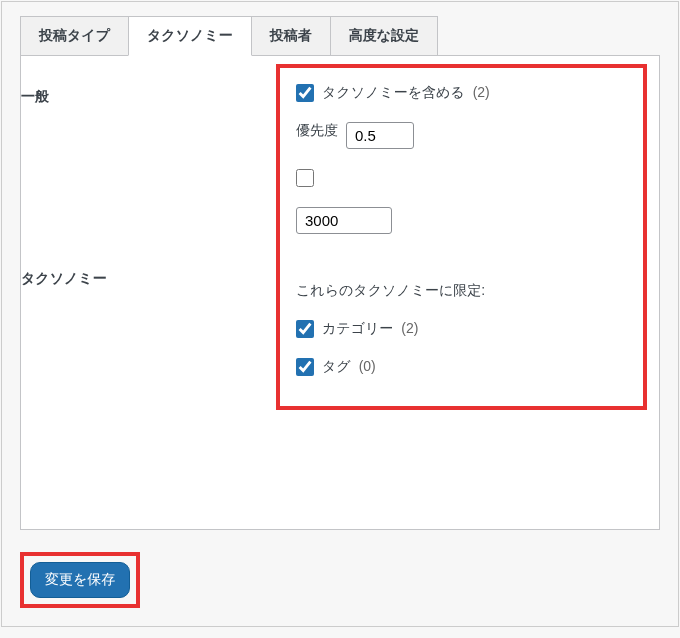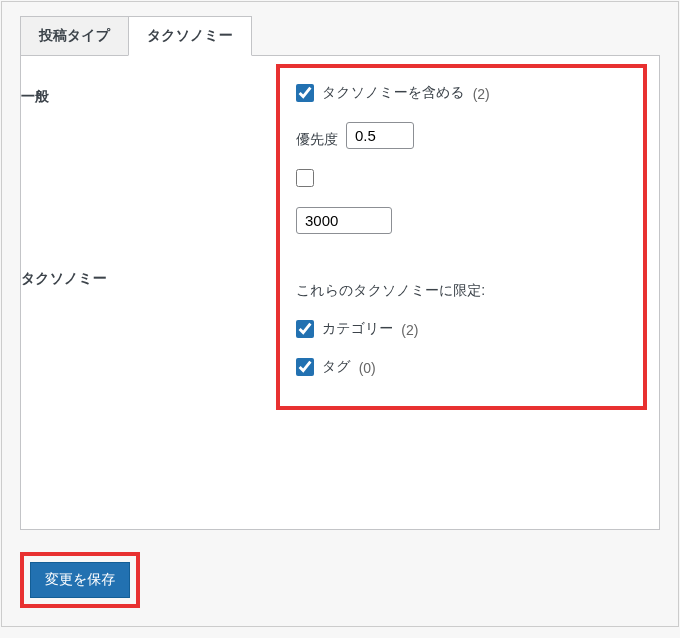--- a/index.html
+++ b/index.html
@@ -59,21 +59,21 @@
   position: relative;
 }
 .highlight-box {
   border: 4px solid #e83131;
   margin-top: 8px;
   padding: 16px 16px 30px 16px;
 }
 .field {
   margin-bottom: 20px;
   display: flex;
-  align-items: flex-end;
+  align-items: flex-start;
   gap: 8px;
 }
 .field.section-start { margin-top: 48px; }
 .field.last { margin-bottom: 0; }
 .field-label { color: #3c434a; }
 input[type="checkbox"] {
   width: 18px;
   height: 18px;
   accent-color: #2271b1;
   cursor: pointer;
@@ -94,31 +94,33 @@
   border: 4px solid #e83131;
   padding: 6px;
 }
 button.primary {
   background: #2271b1;
   border: 1px solid #135e96;
   color: #fff;
   padding: 8px 14px;
   font-size: 14px;
   cursor: pointer;
-  border-radius: 0;
+  border-radius: 10px;
 }
 </style>
 </head>
 <body>
 
 <div class="outer">
 
   <div class="tabs">
     <div class="tab">投稿タイプ</div>
     <div class="tab active">タクソノミー</div>
+    <div class="tab">投稿者</div>
+    <div class="tab">高度な設定</div>
   </div>
 
   <div class="panel">
     <div class="left-col">
       <div class="row-label first">一般</div>
       <div class="row-label">タクソノミー</div>
     </div>
     <div class="right-col">
       <div class="highlight-box">
 

